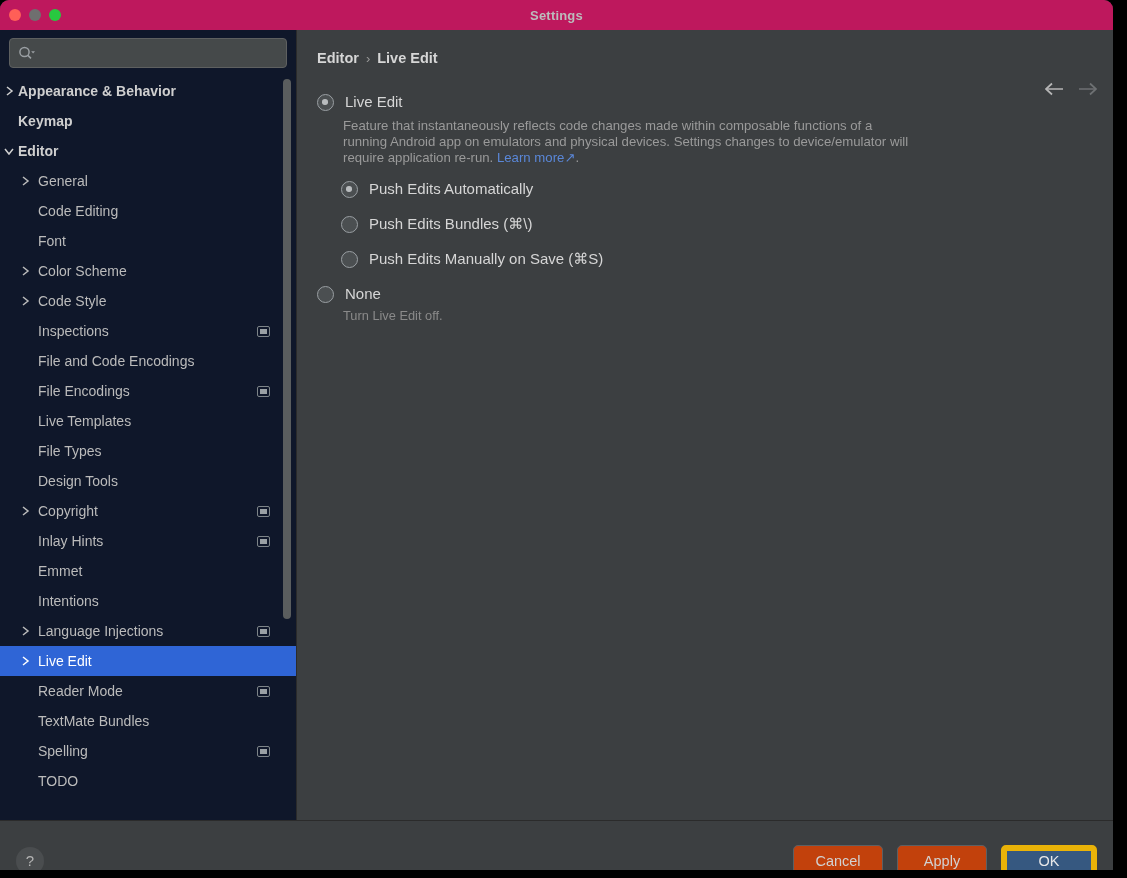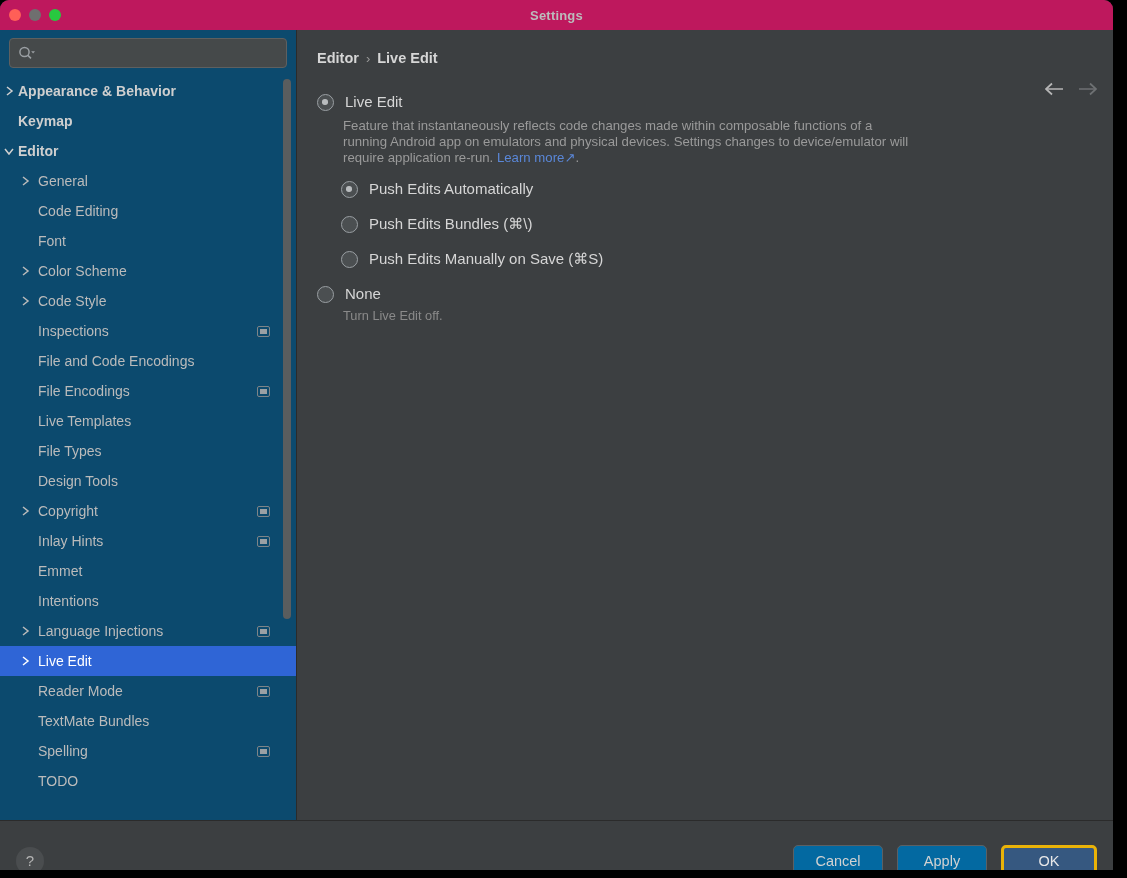--- a/index.html
+++ b/index.html
@@ -39,21 +39,21 @@
   .body {
     position: relative;
     height: 790px;
     display: flex;
     background: #3c3f41;
   }
 
   
   .sidebar {
     width: 297px;
-    background: #0c4a6e;
+    background: #0f172a;
     position: relative;
     border-right: 1px solid #2b2b2b;
     display: flex; flex-direction: column;
   }
   .search-wrap { padding: 8px 9px 6px 9px; }
   .search-field {
     height: 30px;
     background: #45494a;
     border: 1px solid #5e6060;
     border-radius: 4px;
@@ -184,26 +184,26 @@
   .btn {
     height: 32px; min-width: 90px;
     border-radius: 5px;
     font-size: 14.5px;
     font-family: "Liberation Sans", sans-serif;
     display: flex; align-items: center; justify-content: center;
     margin-left: 14px;
     cursor: default;
   }
   .btn.plain {
-    background: #0369a1; color: #d2d2d2;
+    background: #c2410c; color: #d2d2d2;
     border: 1px solid #5c6063;
   }
   .btn.primary {
     background: #365880; color: #e8e8e8;
-    border: 3px solid #eab308;
+    border: 6px solid #eab308;
     min-width: 96px;
   }
 </style>
 </head>
 <body>
 
 <div class="window">
 
   <div class="titlebar">
     <div class="traffic">

